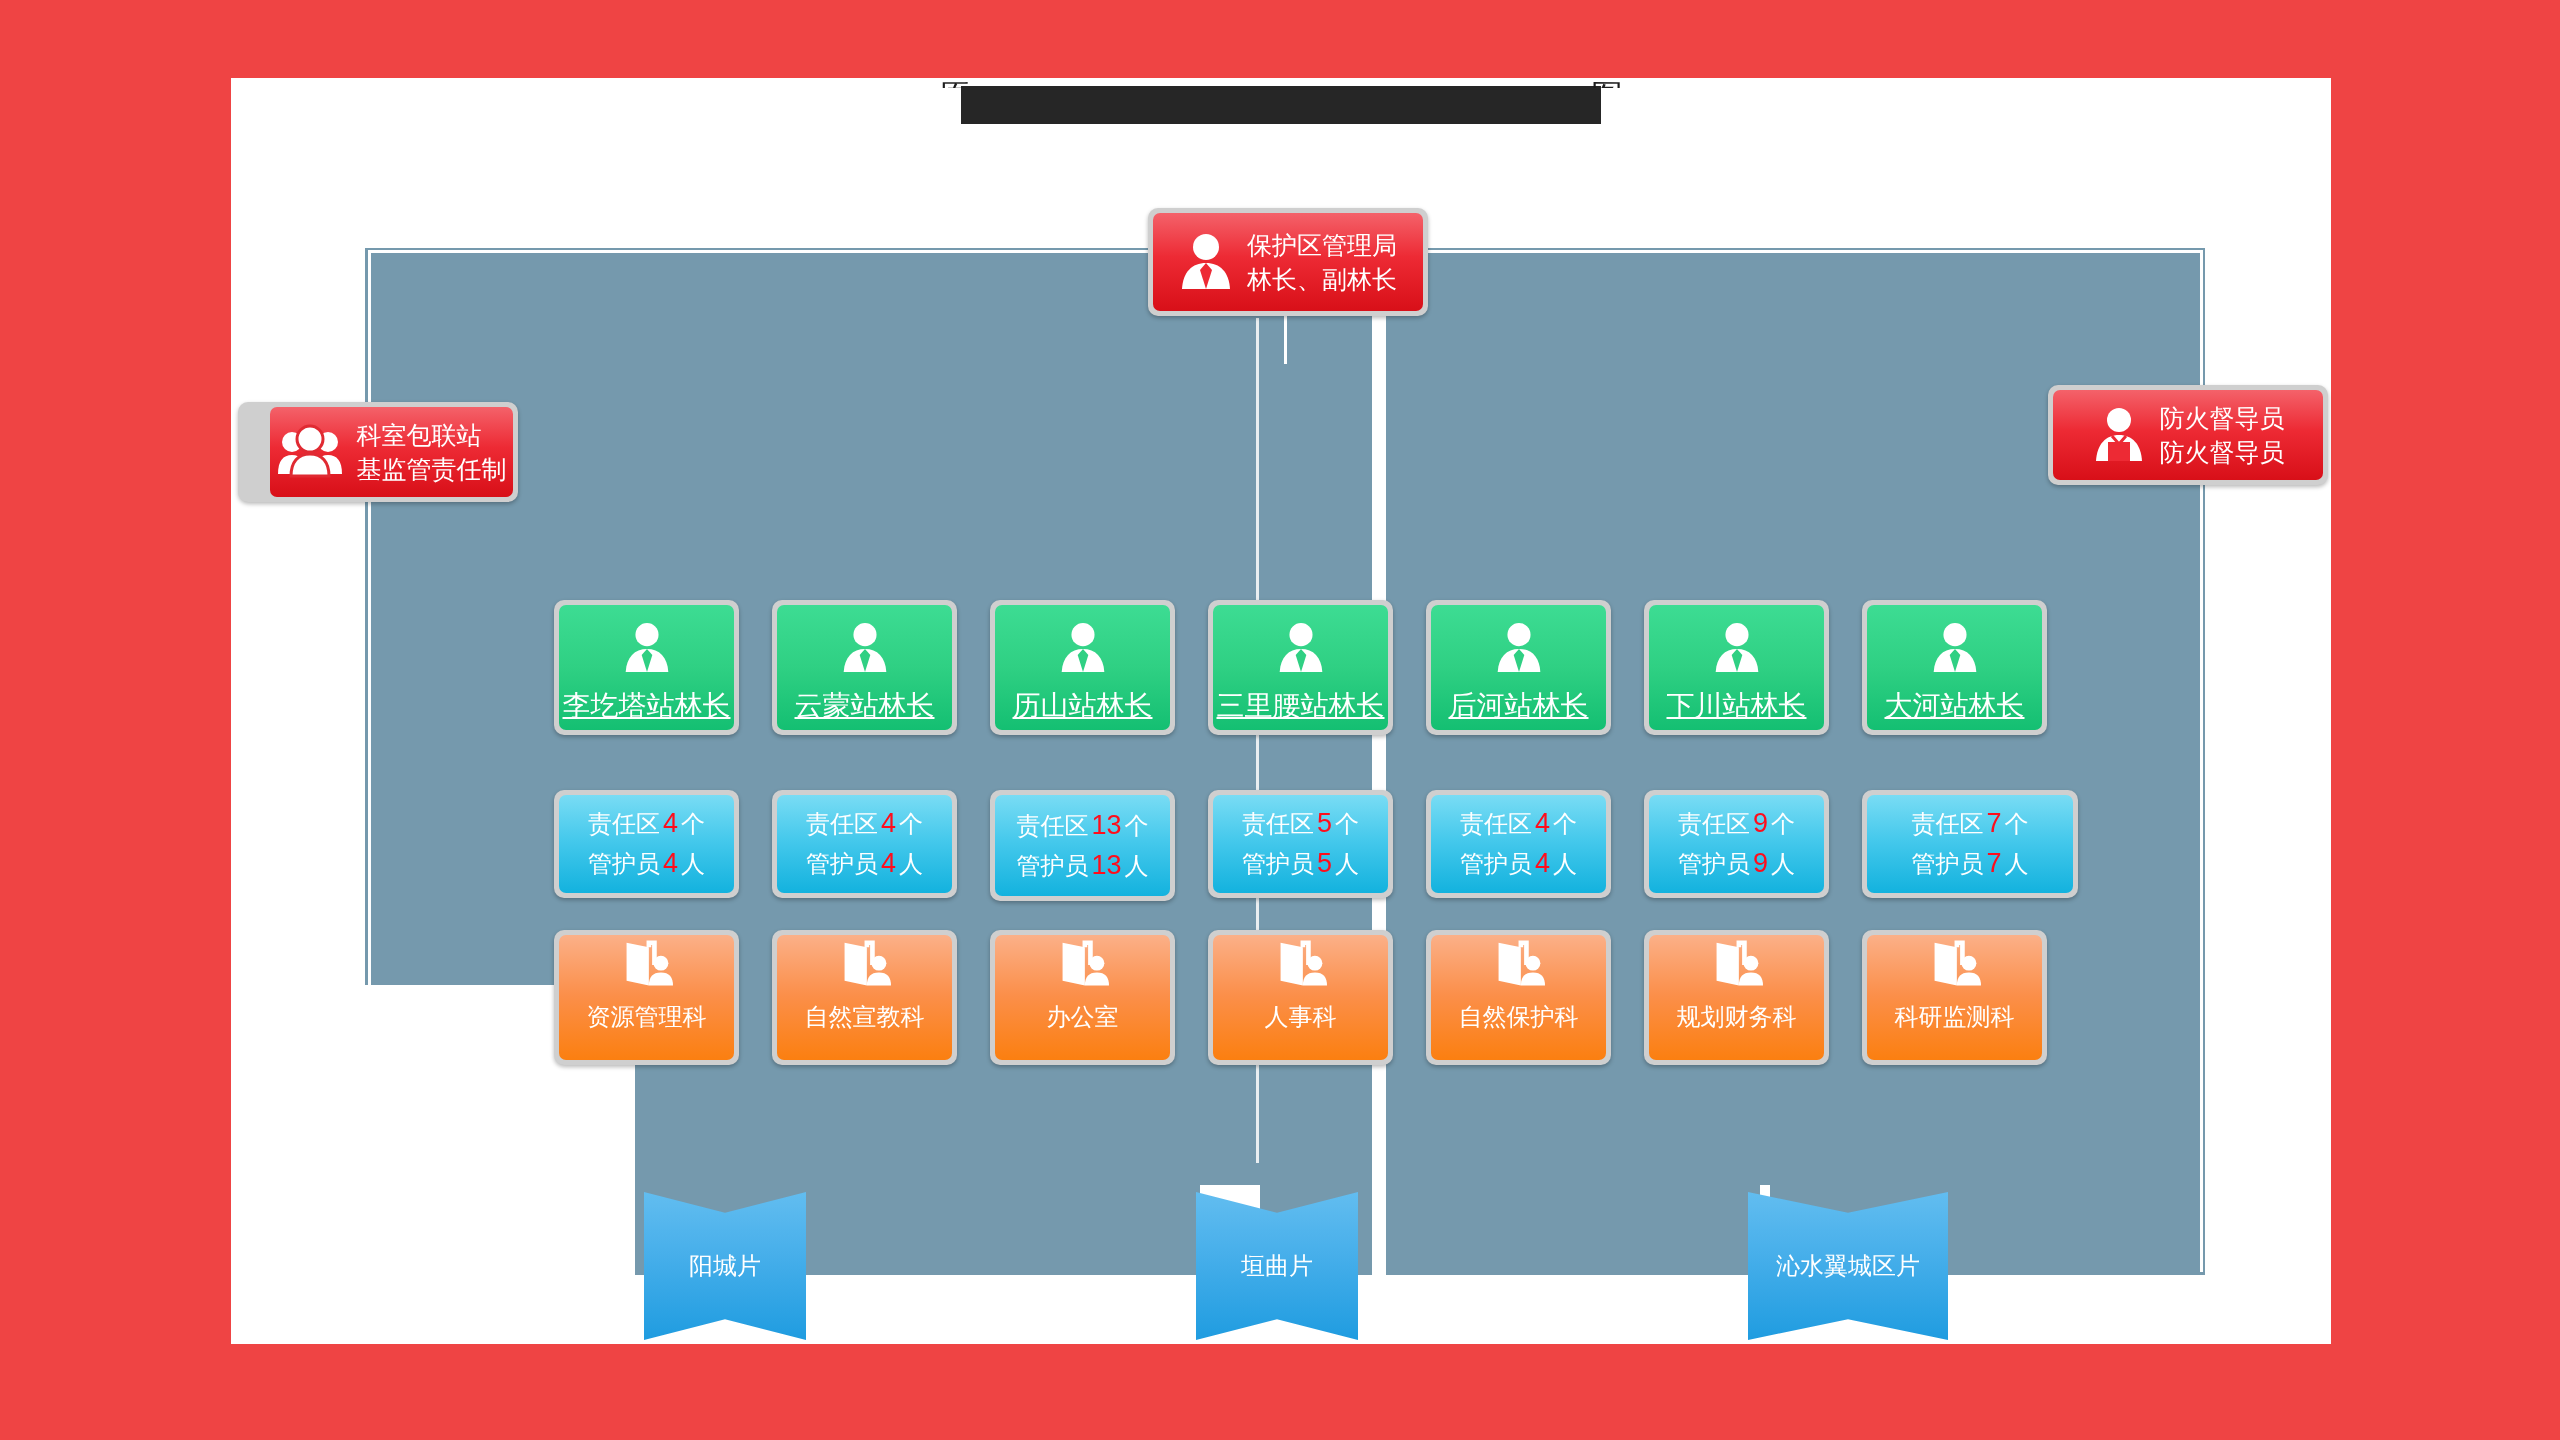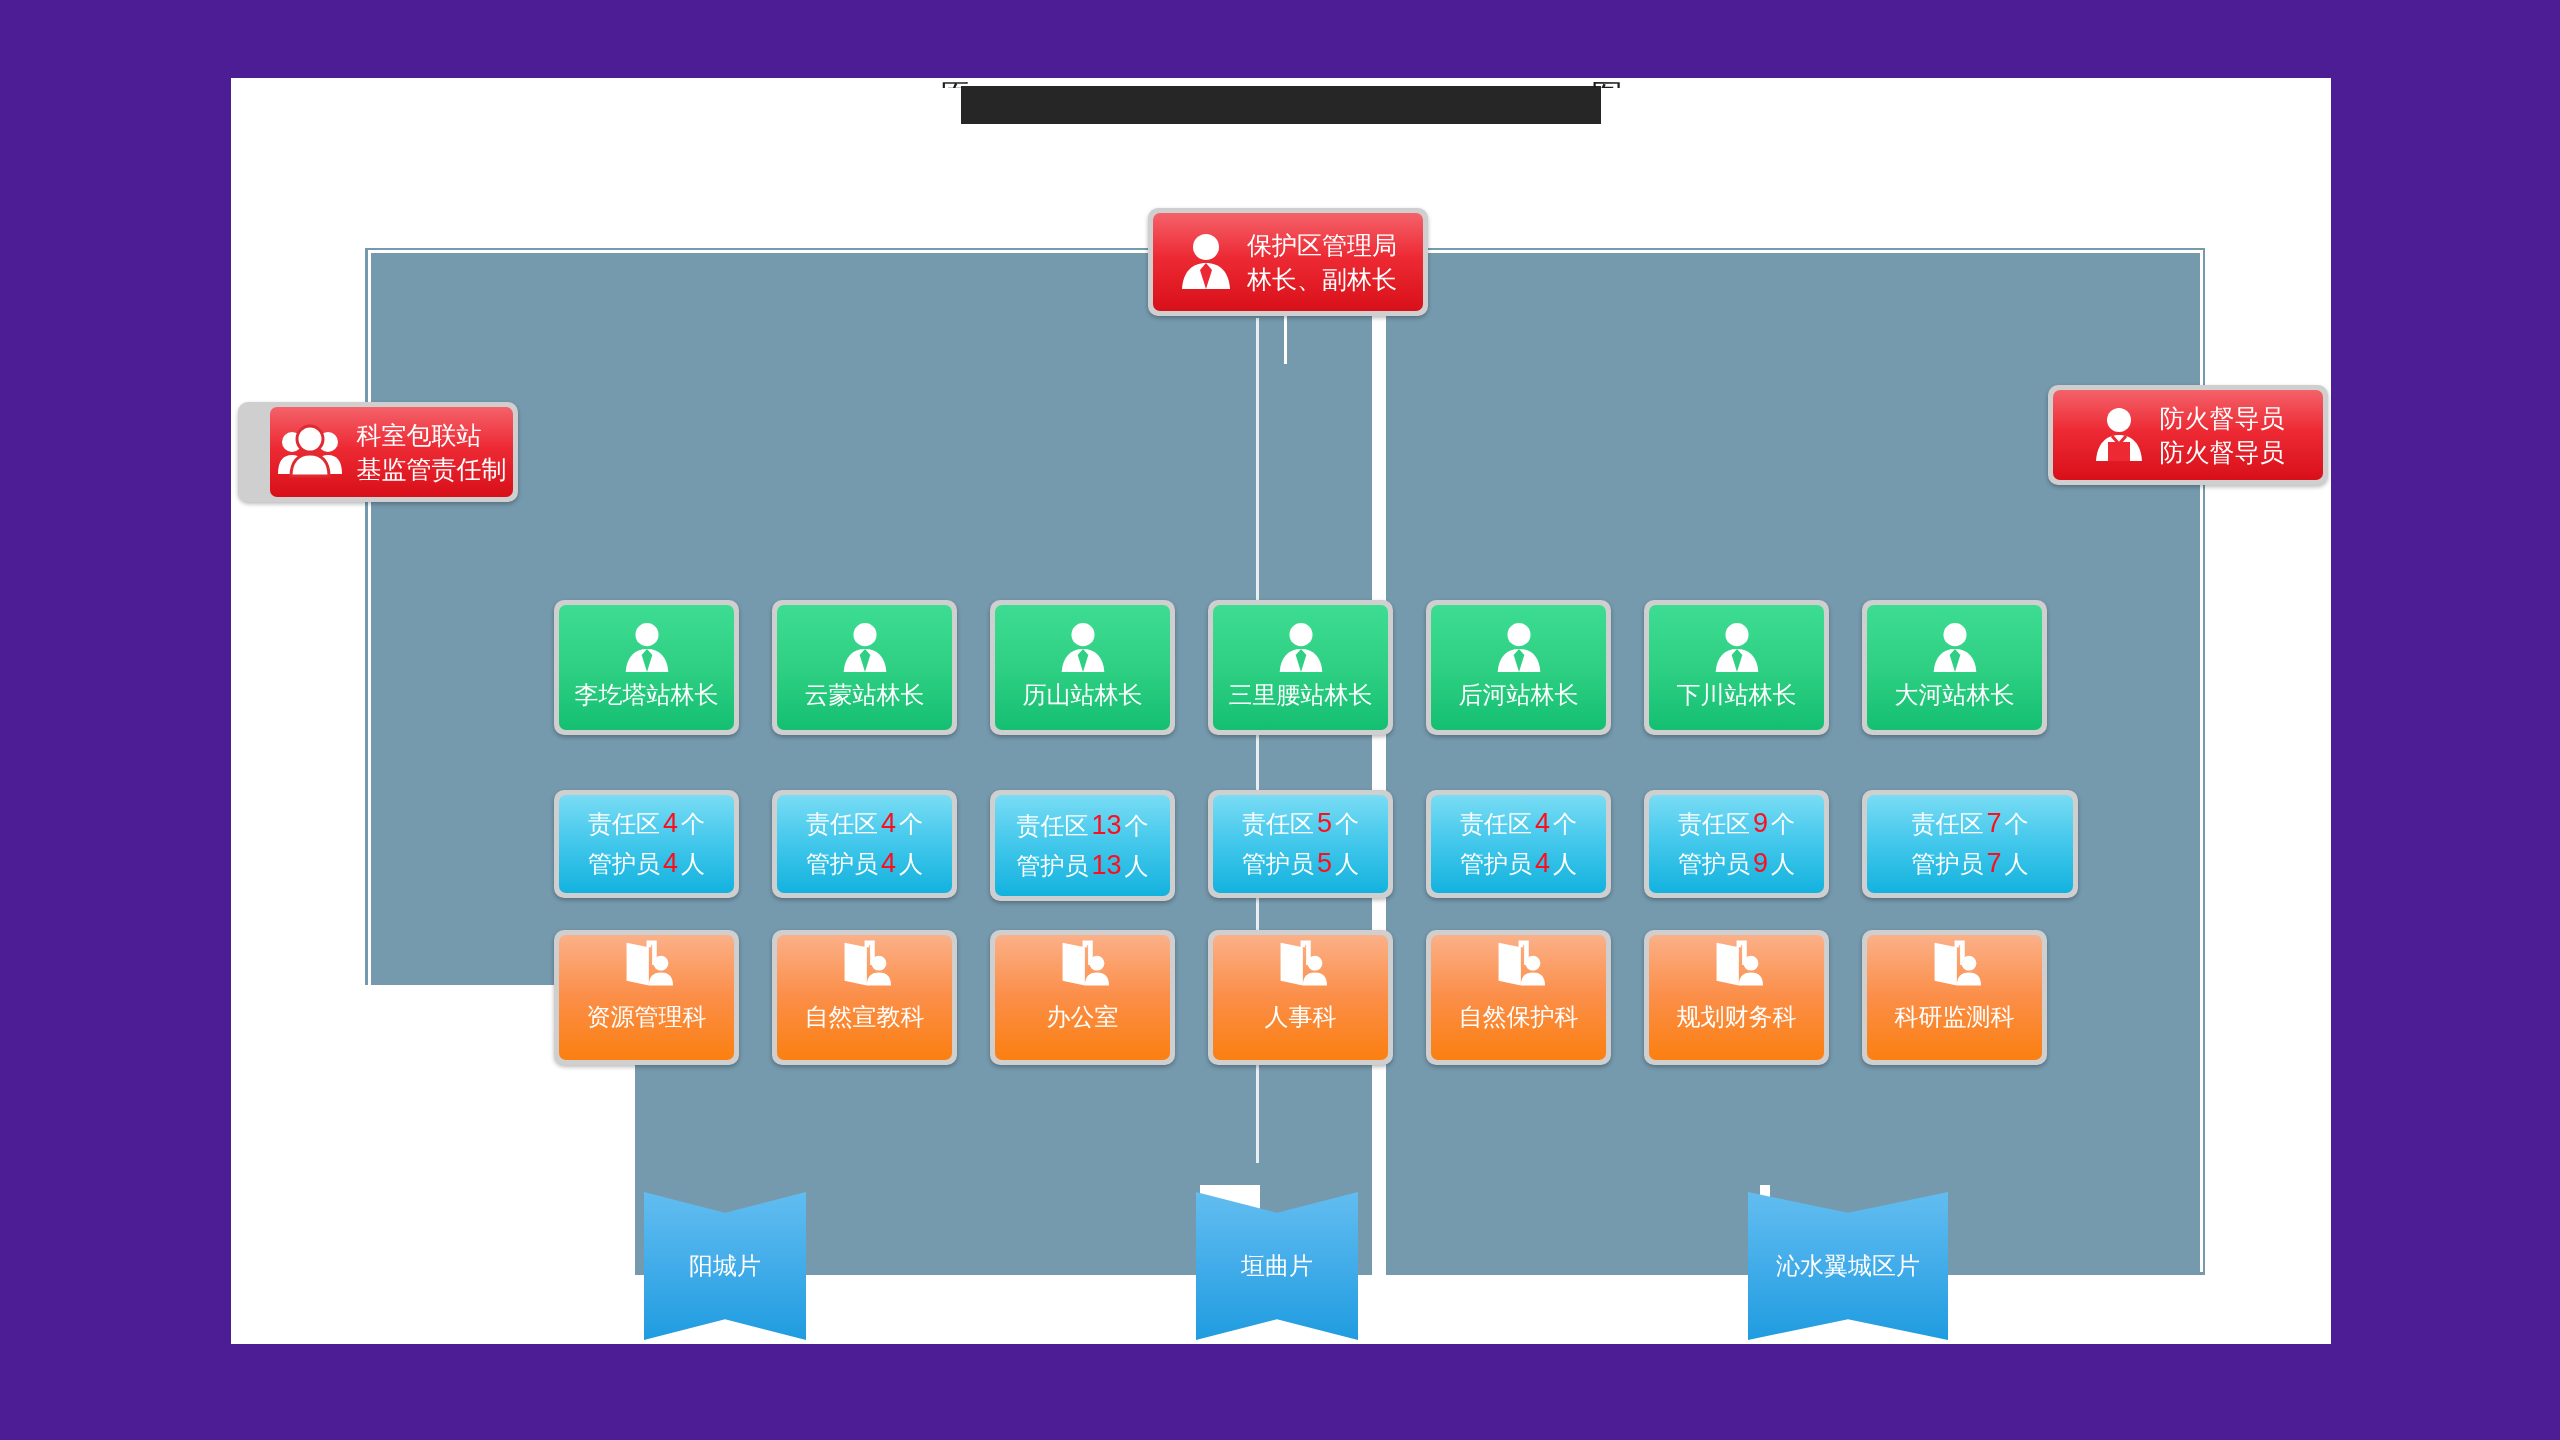--- a/index.html
+++ b/index.html
@@ -11,21 +11,21 @@
     background: #000000;
     font-family: "Liberation Sans", "DejaVu Sans", sans-serif;
     overflow: hidden;
   }
 
   
   #stage {
     position: relative;
     width: 2560px;
     height: 1440px;
-    background: #4c1d95;
+    background: #ef4444;
   }
 
   .canvas {
     position: absolute;
     left: 231px;
     top: 78px;
     width: 2100px;
     height: 1266px;
     background: #ffffff;
   }
@@ -136,23 +136,24 @@
 
   
   .node.green .node-inner {
     background: linear-gradient(180deg, #3ddc93 0%, #2fd083 50%, #14bf72 100%);
     flex-direction: column;
     justify-content: flex-start;
     padding-top: 16px;
   }
   .node.green .label {
     color: #ffffff;
-    font-size: 24px;
-    margin-top: 4px;
-    white-space: nowrap;
+    font-size: 28px;
+    margin-top: 12px;
+    white-space: nowrap;
+    text-decoration: underline;
   }
 
   
   .node.blue .node-inner {
     background: linear-gradient(180deg, #79dcf4 0%, #46c9ec 45%, #13b2de 100%);
     flex-direction: column;
     gap: 6px;
     padding: 0 6px;
   }
   .node.blue .stat {

